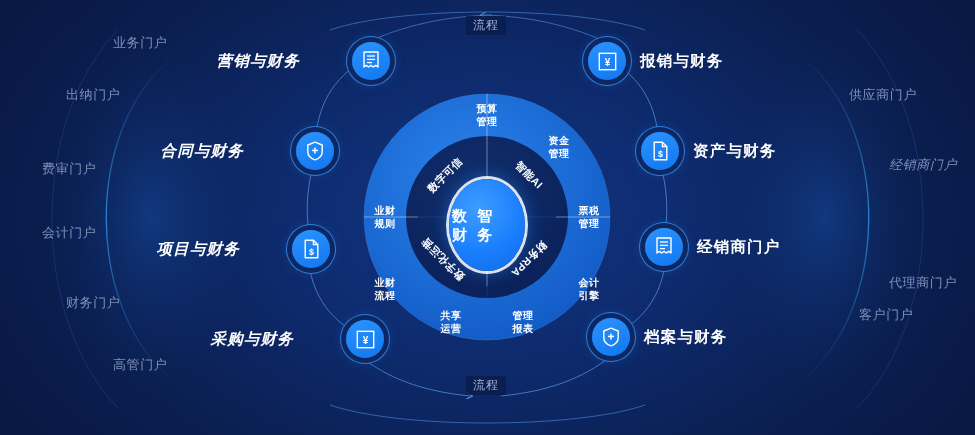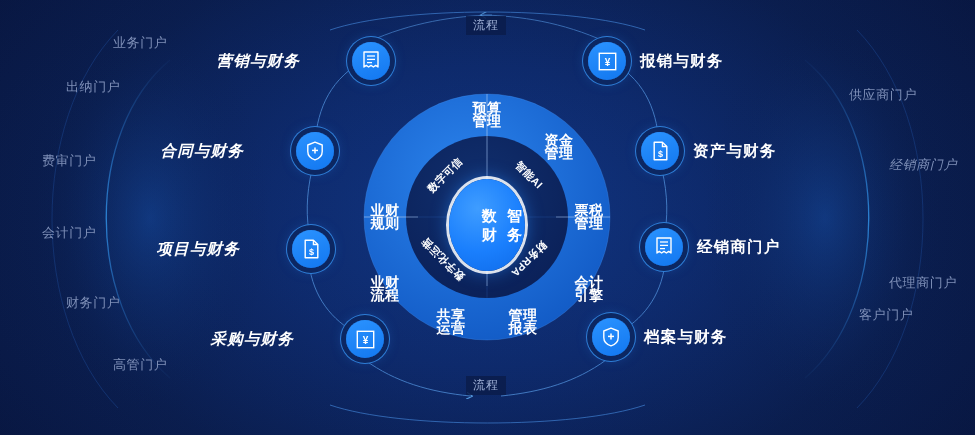--- a/index.html
+++ b/index.html
@@ -47,31 +47,31 @@
   .node .cap{
     position:absolute;color:#ffffff;font-size:15.5px;font-weight:bold;
     letter-spacing:1.2px;white-space:nowrap;top:9px;
   }
   .node.left .cap{right:52px;font-style:italic;}
   .node.right .cap{left:52px;}
 
   
   #donut{position:absolute;left:337px;top:67px;width:300px;height:300px;}
   .ring-txt{
-    position:absolute;color:#ffffff;font-size:14px;font-weight:bold;
+    position:absolute;color:#ffffff;font-size:10px;font-weight:bold;
     line-height:13px;text-align:center;white-space:nowrap;letter-spacing:.5px;
     transform:translate(-50%,-50%);
   }
   .ring-txt.inner{font-size:10.5px;}
   #core{
     position:absolute;left:50%;top:50%;width:76px;height:92px;margin:-38px 0 0 -38px;
     border-radius:50%;
     background:radial-gradient(circle at 38% 32%,#3f9dff 0%,#1a7ffd 55%,#0e6ae8 100%);
     box-shadow:0 0 0 3px rgba(255,255,255,.85), 0 0 18px rgba(40,140,255,.6);
-    display:flex;flex-direction:column;align-items:flex-end;justify-content:center;
+    display:flex;flex-direction:column;align-items:flex-start;justify-content:center;
   }
   #core div{
     color:#fff;font-size:15px;font-weight:bold;letter-spacing:3px;line-height:19px;
     text-indent:3px;
   }
 </style>
 </head>
 <body>
 
 <div id="stage">
@@ -278,22 +278,22 @@
     <span class="bubble">
       <svg width="18" height="20" viewBox="0 0 18 20">
           <path d="M9 1.2 16.2 4v6.4c0 4.3-3 7-7.2 8.4C4.8 17.4 1.8 14.7 1.8 10.4V4z" fill="none" stroke="#fff" stroke-width="1.4" stroke-linejoin="round"></path>
           <line x1="9" y1="6.4" x2="9" y2="12.4" stroke="#fff" stroke-width="1.5"></line>
           <line x1="6" y1="9.4" x2="12" y2="9.4" stroke="#fff" stroke-width="1.5"></line>
         </svg>
     </span>
   </div>
 
   <div class="portal" style="left:113px;top:34px;">业务门户</div>
-  <div class="portal" style="left:66px;top:78px;font-family:Liberation Serif, serif;">出纳门户</div>
-  <div class="portal" style="left:42px;top:152px;">费审门户</div>
+  <div class="portal" style="left:66px;top:86px;font-family:Liberation Serif, serif;">出纳门户</div>
+  <div class="portal" style="left:42px;top:160px;">费审门户</div>
   <div class="portal" style="left:42px;top:224px;">会计门户</div>
   <div class="portal" style="left:66px;top:294px;">财务门户</div>
   <div class="portal" style="left:113px;top:356px;">高管门户</div>
 
   <div class="portal" style="left:849px;top:86px;">供应商门户</div>
   <div class="portal" style="left:889px;top:156px;font-style:italic;">经销商门户</div>
   <div class="portal" style="left:889px;top:242px;margin-top:32px;">代理商门户</div>
   <div class="portal" style="left:859px;top:306px;">客户门户</div>
 
 </div>

